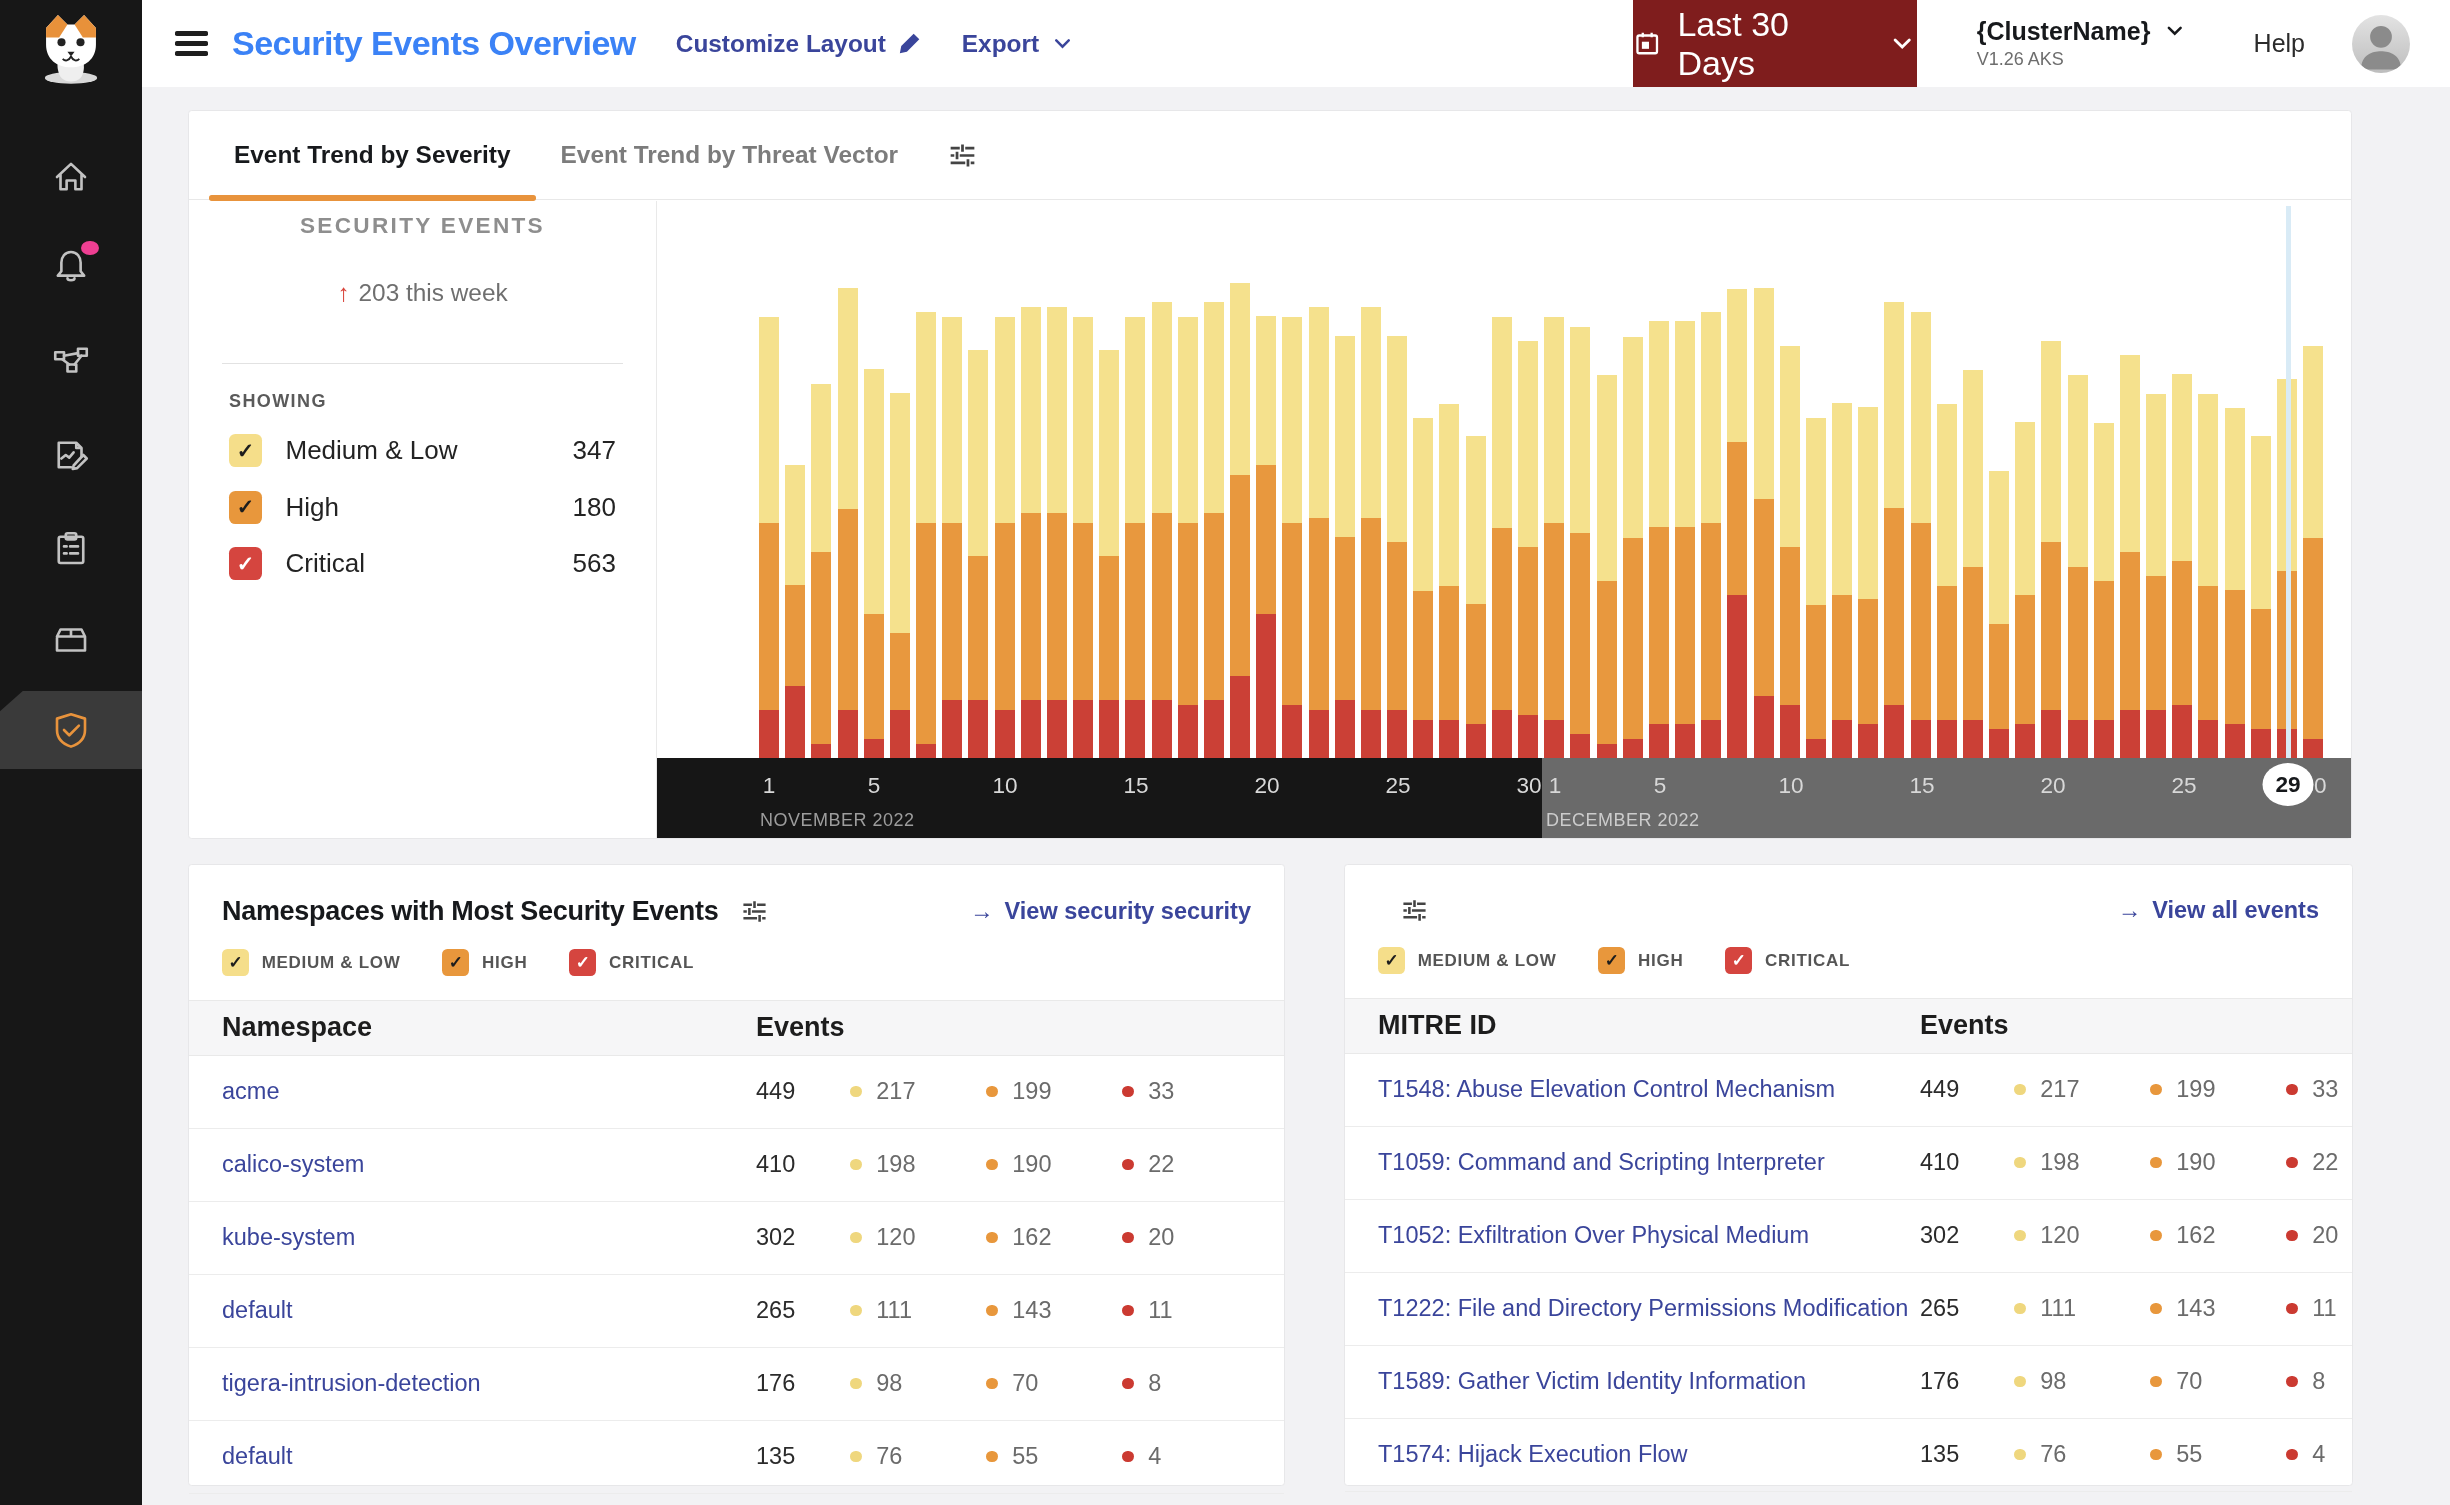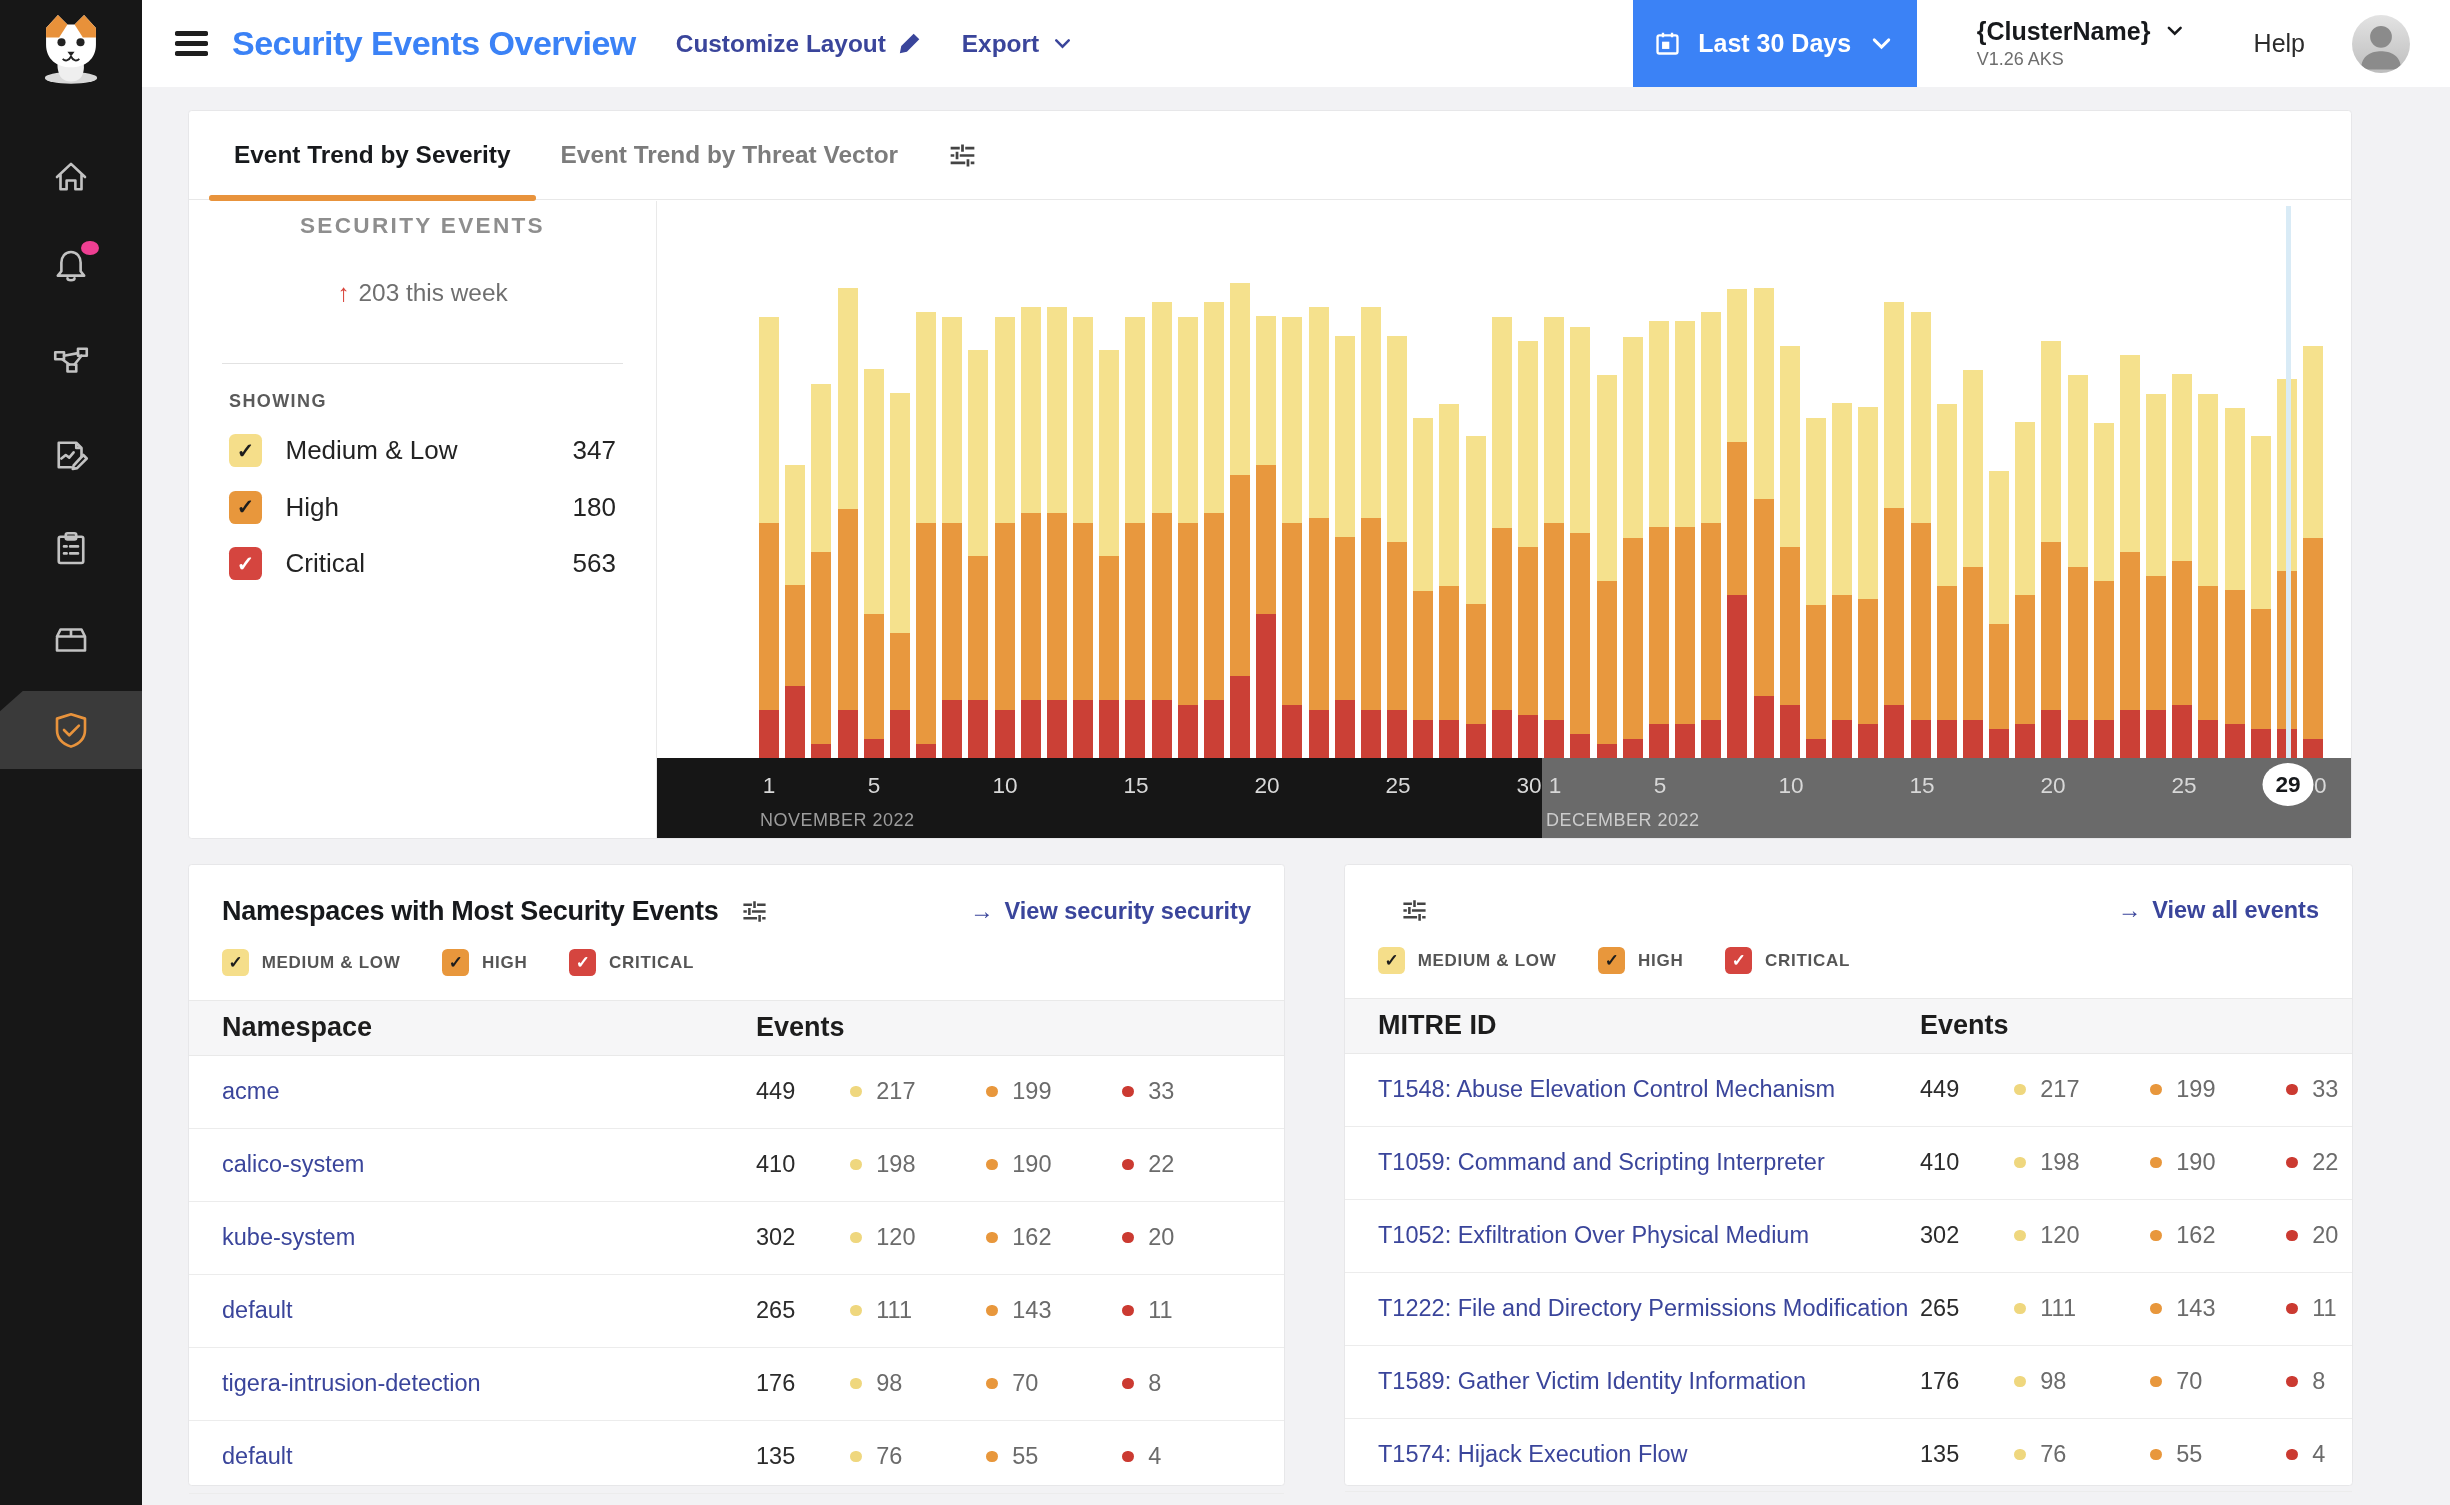--- a/index.html
+++ b/index.html
@@ -20,21 +20,21 @@
   .bell-wrap { position:relative; }
   .bell-dot { position:absolute; top:-3.6px; right:-7.2px; width:18px; height:14.5px; border-radius:50%; background:#ee3f92; }
   
   .header { position:absolute; left:142px; top:0; right:0; height:87px; background:#ffffff; display:flex; align-items:center; z-index:4; }
   .burger { width:33px; margin-left:33px; cursor:pointer; }
   .burger div { height:4.5px; background:#1e1e1e; margin:5.4px 0; border-radius:1.8px; }
   .page-title { font-size:34px; font-weight:800; margin-left:24px; letter-spacing:-0.5px; color:#3b82f6; }
   .hlink { display:flex; align-items:center; gap:11px; font-size:24.4px; font-weight:600; color:#3A459B; margin-left:40px; cursor:pointer; }
   .hlink svg { width:25px; height:25px; }
   .hright { margin-left:auto; display:flex; align-items:center; height:87px; }
-  .date-btn { width:284px; height:87px; background:#3b82f6; color:#fff; display:flex; align-items:center; justify-content:center; gap:16.3px; font-size:25px; font-weight:700; cursor:pointer; }
+  .date-btn { width:284px; height:87px; background:#7f1d1d; color:#fff; display:flex; align-items:center; justify-content:center; gap:16.3px; font-size:34px; font-weight:400; cursor:pointer; }
   .date-btn svg { width:29px; height:29px; }
   .cluster { margin-left:60px; cursor:pointer; }
   .cluster-top { display:flex; align-items:center; gap:12.7px; font-size:25px; font-weight:700; color:#17191c; }
   .cluster-sub { font-size:18px; color:#6d6d6d; margin-top:3.6px; }
   .help { margin-left:67px; font-size:25px; color:#2b2b2b; cursor:pointer; }
   .avatar { width:58px; height:58px; border-radius:50%; margin:0 40px 0 47px; background:linear-gradient(180deg,#e3e3e3,#bdbdbd); overflow:hidden; cursor:pointer; flex:none; }
   
   .card { background:#fff; border:0.9px solid #e7e7e9; border-radius:3.6px; position:absolute; }
   #chart-card { left:188px; top:110px; width:2164px; height:729px; }
   .tabs { height:89px; border-bottom:1.8px solid #e8e8e8; display:flex; align-items:stretch; padding-left:20px; }

